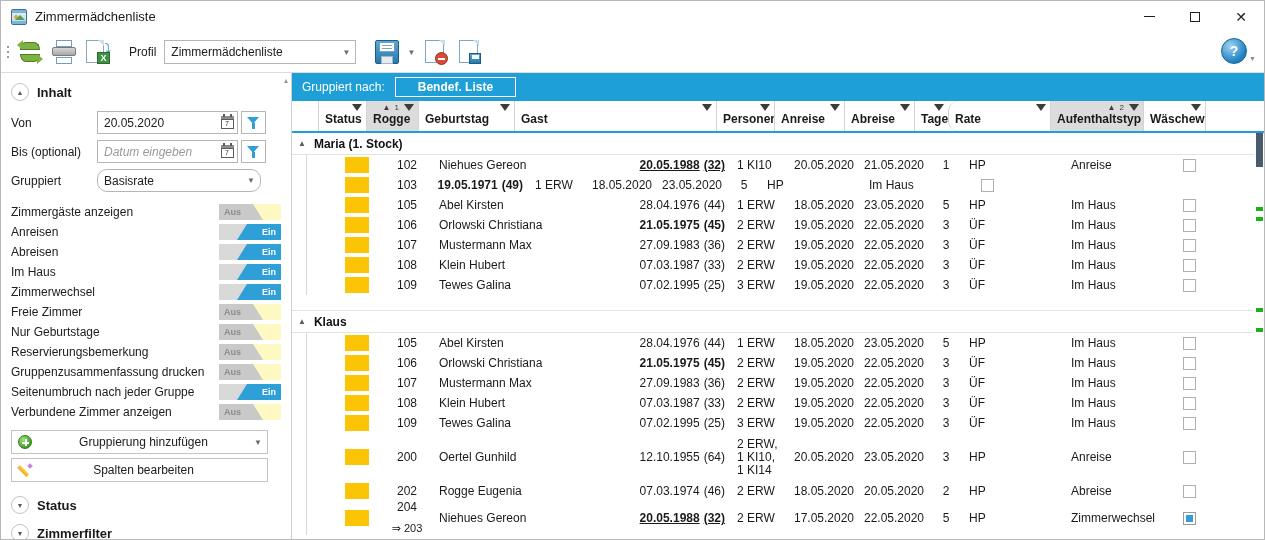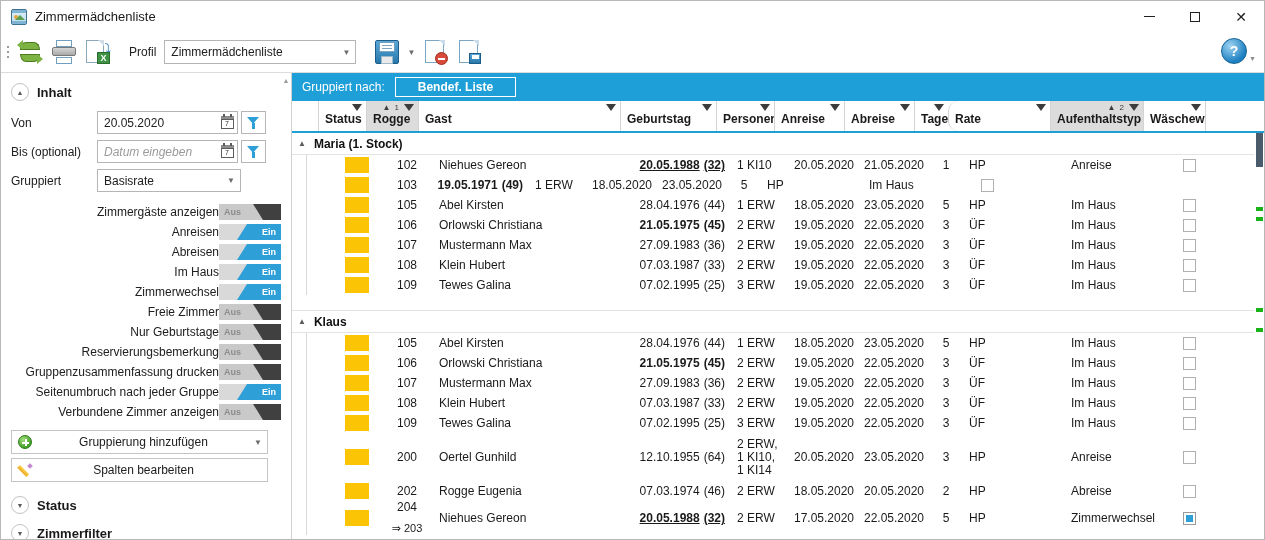--- a/index.html
+++ b/index.html
@@ -260,30 +260,30 @@
   .ico-funnel { width: 13px; height: 12px; position: relative; }
   .ico-funnel .top {
     position:absolute; top:0; left:0; width:0; height:0;
     border-left: 6.5px solid transparent; border-right: 6.5px solid transparent;
     border-top: 7px solid #2f9fd8;
   }
   .ico-funnel .stem {
     position:absolute; top:6px; left:5px; width:3px; height:6px; background:#2f9fd8;
   }
 
-  .rate-combo { width: 144px; height: 23px; }
+  .rate-combo { width: 164px; height: 23px; border-radius: 10px; }
 
   .togrow {
-    display: flex; align-items: center; justify-content: flex-end;
+    display: flex; align-items: center; justify-content: space-between;
     height: 20px; margin-bottom: 0px;
   }
   .togrow .tl { font-size: 12px; }
   .toggle {
     width: 62px; height: 16px; position: relative; overflow: hidden;
-    background: #404040; flex: 0 0 auto;
+    background: #fef9c3; flex: 0 0 auto;
   }
   .toggle .tx {
     position: absolute; top: 0; font-size: 9px; font-weight: bold;
     line-height: 16px; color: #fff;
   }
   .toggle.on { background: #d9d9d9; }
   .toggle.on::before {
     content: ""; position: absolute; right: 0; top: 0; width: 44px; height: 16px;
     background: #2f9fd8;
     clip-path: polygon(10px 0, 44px 0, 44px 16px, 0 16px);
@@ -689,26 +689,26 @@
           </div>
           <div class="hcell" style="width: 48px; min-width: 48px;">
             <span>Status</span>
             <span class="fi"></span>
           </div>
           <div class="hcell sorted" style="width: 52px; min-width: 52px;">
             <span>Rogge</span>
             <span class="si">▲ 1</span>
             <span class="fi"></span>
           </div>
+          <div class="hcell" style="width: 96px; min-width: 96px;">
+            <span>Geburtstag</span>
+            <span class="fi"></span>
+          </div>
           <div class="hcell" style="width: 202px; min-width: 202px;">
             <span>Gast</span>
-            <span class="fi"></span>
-          </div>
-          <div class="hcell" style="width: 96px; min-width: 96px;">
-            <span>Geburtstag</span>
             <span class="fi"></span>
           </div>
           <div class="hcell" style="width: 58px; min-width: 58px;">
             <span>Personen</span>
             <span class="fi"></span>
           </div>
           <div class="hcell" style="width: 70px; min-width: 70px;">
             <span>Anreise</span>
             <span class="fi"></span>
           </div>

